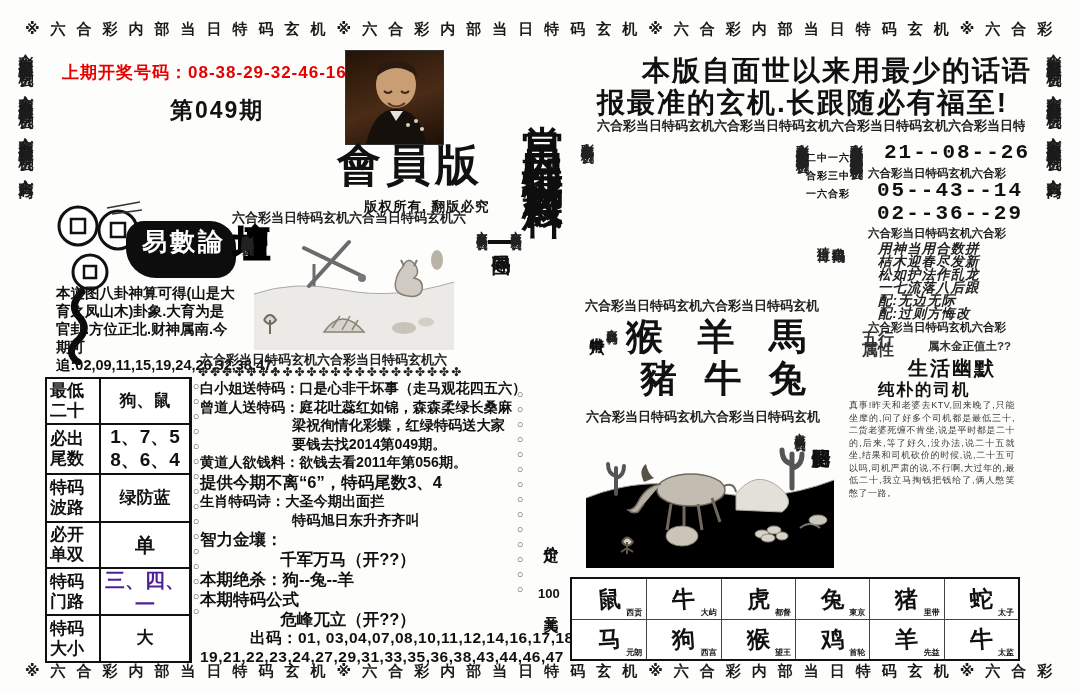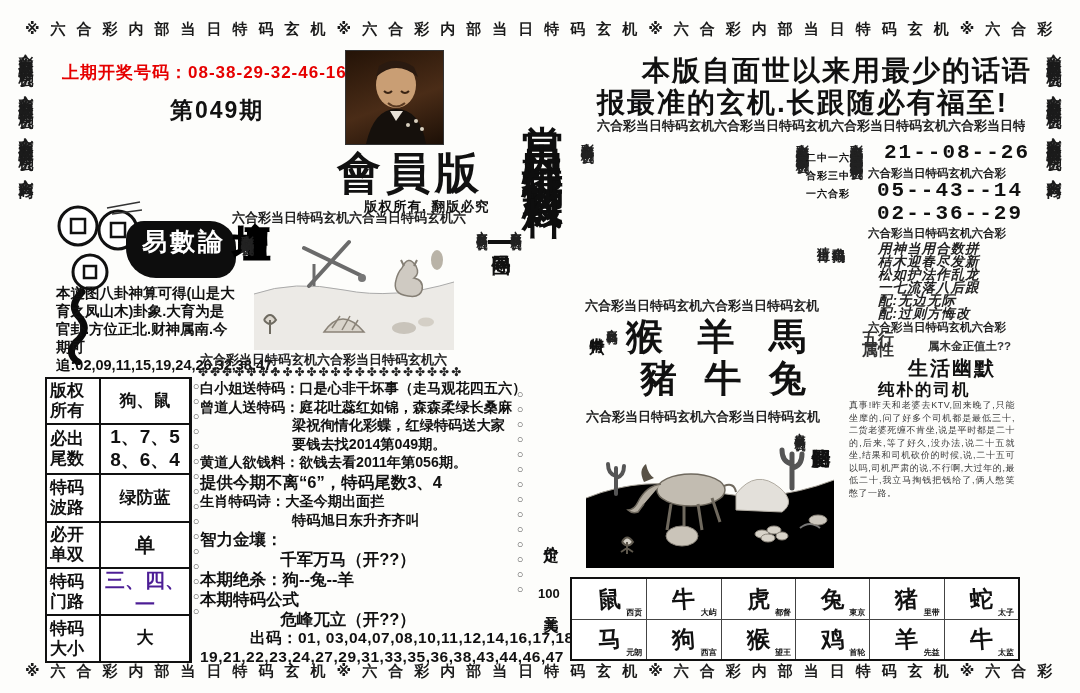--- a/index.html
+++ b/index.html
@@ -63,21 +63,21 @@
     <path d="M38 40 q4 4 8 0 M55 40 q4 4 8 0" stroke="#3a2414" stroke-width="2" fill="none"></path>
     <path d="M42 52 q8 7 17 0" stroke="#5a3a22" stroke-width="2" fill="none"></path>
     <path d="M20 93 Q28 58 50 58 Q74 58 80 93 Z" fill="#15100c"></path>
     <path d="M44 60 L50 70 L57 60 Z" fill="#e8e2d8"></path>
     <circle cx="62" cy="74" r="2" fill="#d8d0c0"></circle>
       <circle cx="70" cy="70" r="2" fill="#d8d0c0"></circle>
       <circle cx="76" cy="78" r="2" fill="#d8d0c0"></circle>
   </svg>
 </div>
 
-<div class="abs b" style="left:337px;top:144px;font-size:44px;letter-spacing:5px;">會員版</div>
+<div class="abs b" style="left:337px;top:136px;font-size:44px;letter-spacing:5px;">會員版</div>
 <div class="abs b" style="left:364px;top:198px;font-size:13.5px;letter-spacing:1px;">版权所有, 翻版必究</div>
 
 <div class="abs b" style="left:642px;top:52px;font-size:28px;letter-spacing:2px;">本版自面世以来用最少的话语</div>
 <div class="abs b" style="left:597px;top:84px;font-size:28px;letter-spacing:2px;">报最准的玄机.长跟随必有福至!</div>
 <div class="abs fill-h" style="left:597px;top:117px;width:428px;">六合彩当日特码玄机六合彩当日特码玄机六合彩当日特码玄机六合彩当日特码玄机</div>
 
 <div class="abs" style="left:52px;top:200px;">
   <svg width="92" height="165" viewBox="0 0 92 165">
     <g stroke="#111" fill="#fff" stroke-width="3">
       <circle cx="26" cy="26" r="19"></circle>
@@ -116,21 +116,21 @@
     <path d="M78 104 l8 -12 M88 106 l8 -14 M98 106 l6 -10" stroke="#8a8378" stroke-width="1.5"></path>
     <ellipse cx="150" cy="104" rx="12" ry="6" fill="#c9c4bb"></ellipse>
     <ellipse cx="172" cy="98" rx="8" ry="4.5" fill="#d4cfc6"></ellipse>
     <ellipse cx="183" cy="36" rx="6" ry="10" fill="#b9b3a7"></ellipse>
     <path d="M10 96 q6 -10 12 0 q-6 8 -12 0 M16 96 l0 14" stroke="#6e6a60" stroke-width="2" fill="#dcd7ce"></path>
   </svg>
 </div>
 
 <div class="abs tbl" style="left:45px;top:377px;width:142px;">
   <div class="trow" style="height:44px;">
-      <div class="tlab">版权所有</div>
+      <div class="tlab">最低二十</div>
       <div class="tval">狗、鼠</div>
     </div>
   <div class="trow" style="height:48px;">
       <div class="tlab">必出尾数</div>
       <div class="tval" style="font-size:19px;">1、7、5
 8、6、4</div>
     </div>
   <div class="trow" style="height:46px;">
       <div class="tlab">特码波路</div>
       <div class="tval">绿防蓝</div>

